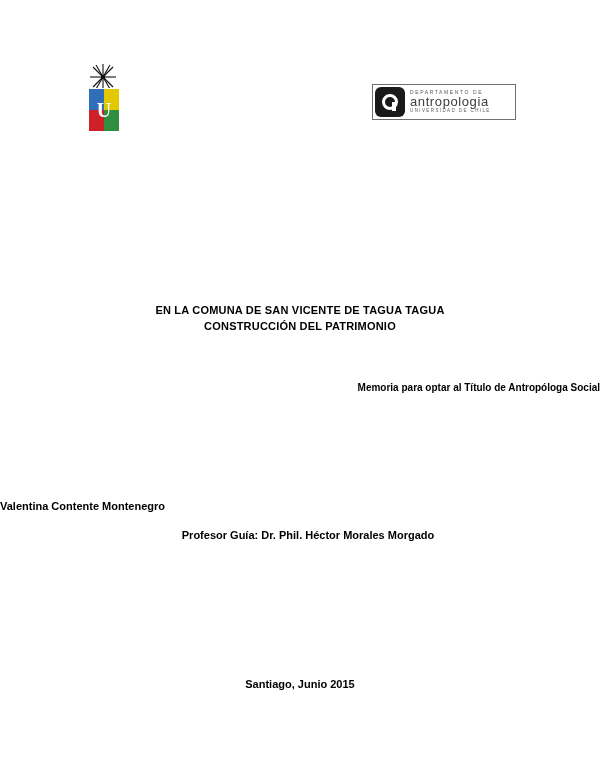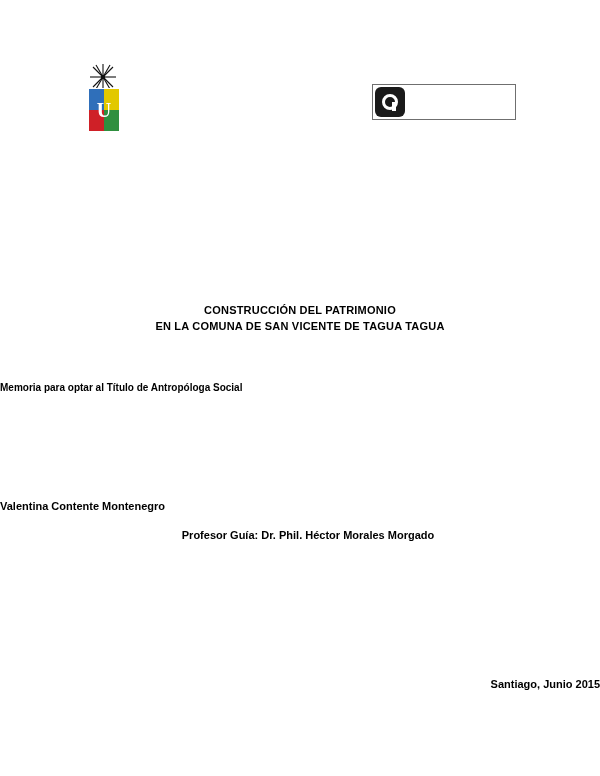--- a/index.html
+++ b/index.html
@@ -135,21 +135,21 @@
     font-weight: bold;
     letter-spacing: 0.2px;
     line-height: 16px;
   }
 
   .subtitle {
     position: absolute;
     left: 0;
     top: 382px;
     width: 100%;
-    text-align: left;
+    text-align: right;
     font-size: 10px;
     font-weight: bold;
   }
 
   .author {
     position: absolute;
     left: 0;
     top: 500px;
     width: 100%;
     text-align: left;
@@ -165,21 +165,21 @@
     text-align: center;
     font-size: 11px;
     font-weight: bold;
   }
 
   .place-date {
     position: absolute;
     left: 0;
     top: 678px;
     width: 100%;
-    text-align: right;
+    text-align: center;
     font-size: 11px;
     font-weight: bold;
   }
 </style>
 </head>
 <body>
 
 <div class="page">
 
   <div class="uni-logo">
@@ -198,25 +198,30 @@
       <div class="q1"></div>
       <div class="q2"></div>
       <div class="q3"></div>
       <div class="q4"></div>
       <div class="shield-mark">U</div>
     </div>
   </div>
 
   <div class="dept-logo">
     <div class="mark"></div>
+    <div class="txt">
+      <div class="l1">DEPARTAMENTO DE</div>
+      <div class="l2">antropologia</div>
+      <div class="l3">UNIVERSIDAD DE CHILE</div>
+    </div>
   </div>
 
   <div class="title-block">
+    <div class="line">EN LA COMUNA DE SAN VICENTE DE TAGUA TAGUA</div>
     <div class="line">CONSTRUCCIÓN DEL PATRIMONIO</div>
-    <div class="line">EN LA COMUNA DE SAN VICENTE DE TAGUA TAGUA</div>
   </div>
 
   <div class="subtitle">Memoria para optar al Título de Antropóloga Social</div>
 
   <div class="author">Valentina Contente Montenegro</div>
 
   <div class="advisor">Profesor Guía: Dr. Phil. Héctor Morales Morgado</div>
 
   <div class="place-date">Santiago, Junio 2015</div>
 

